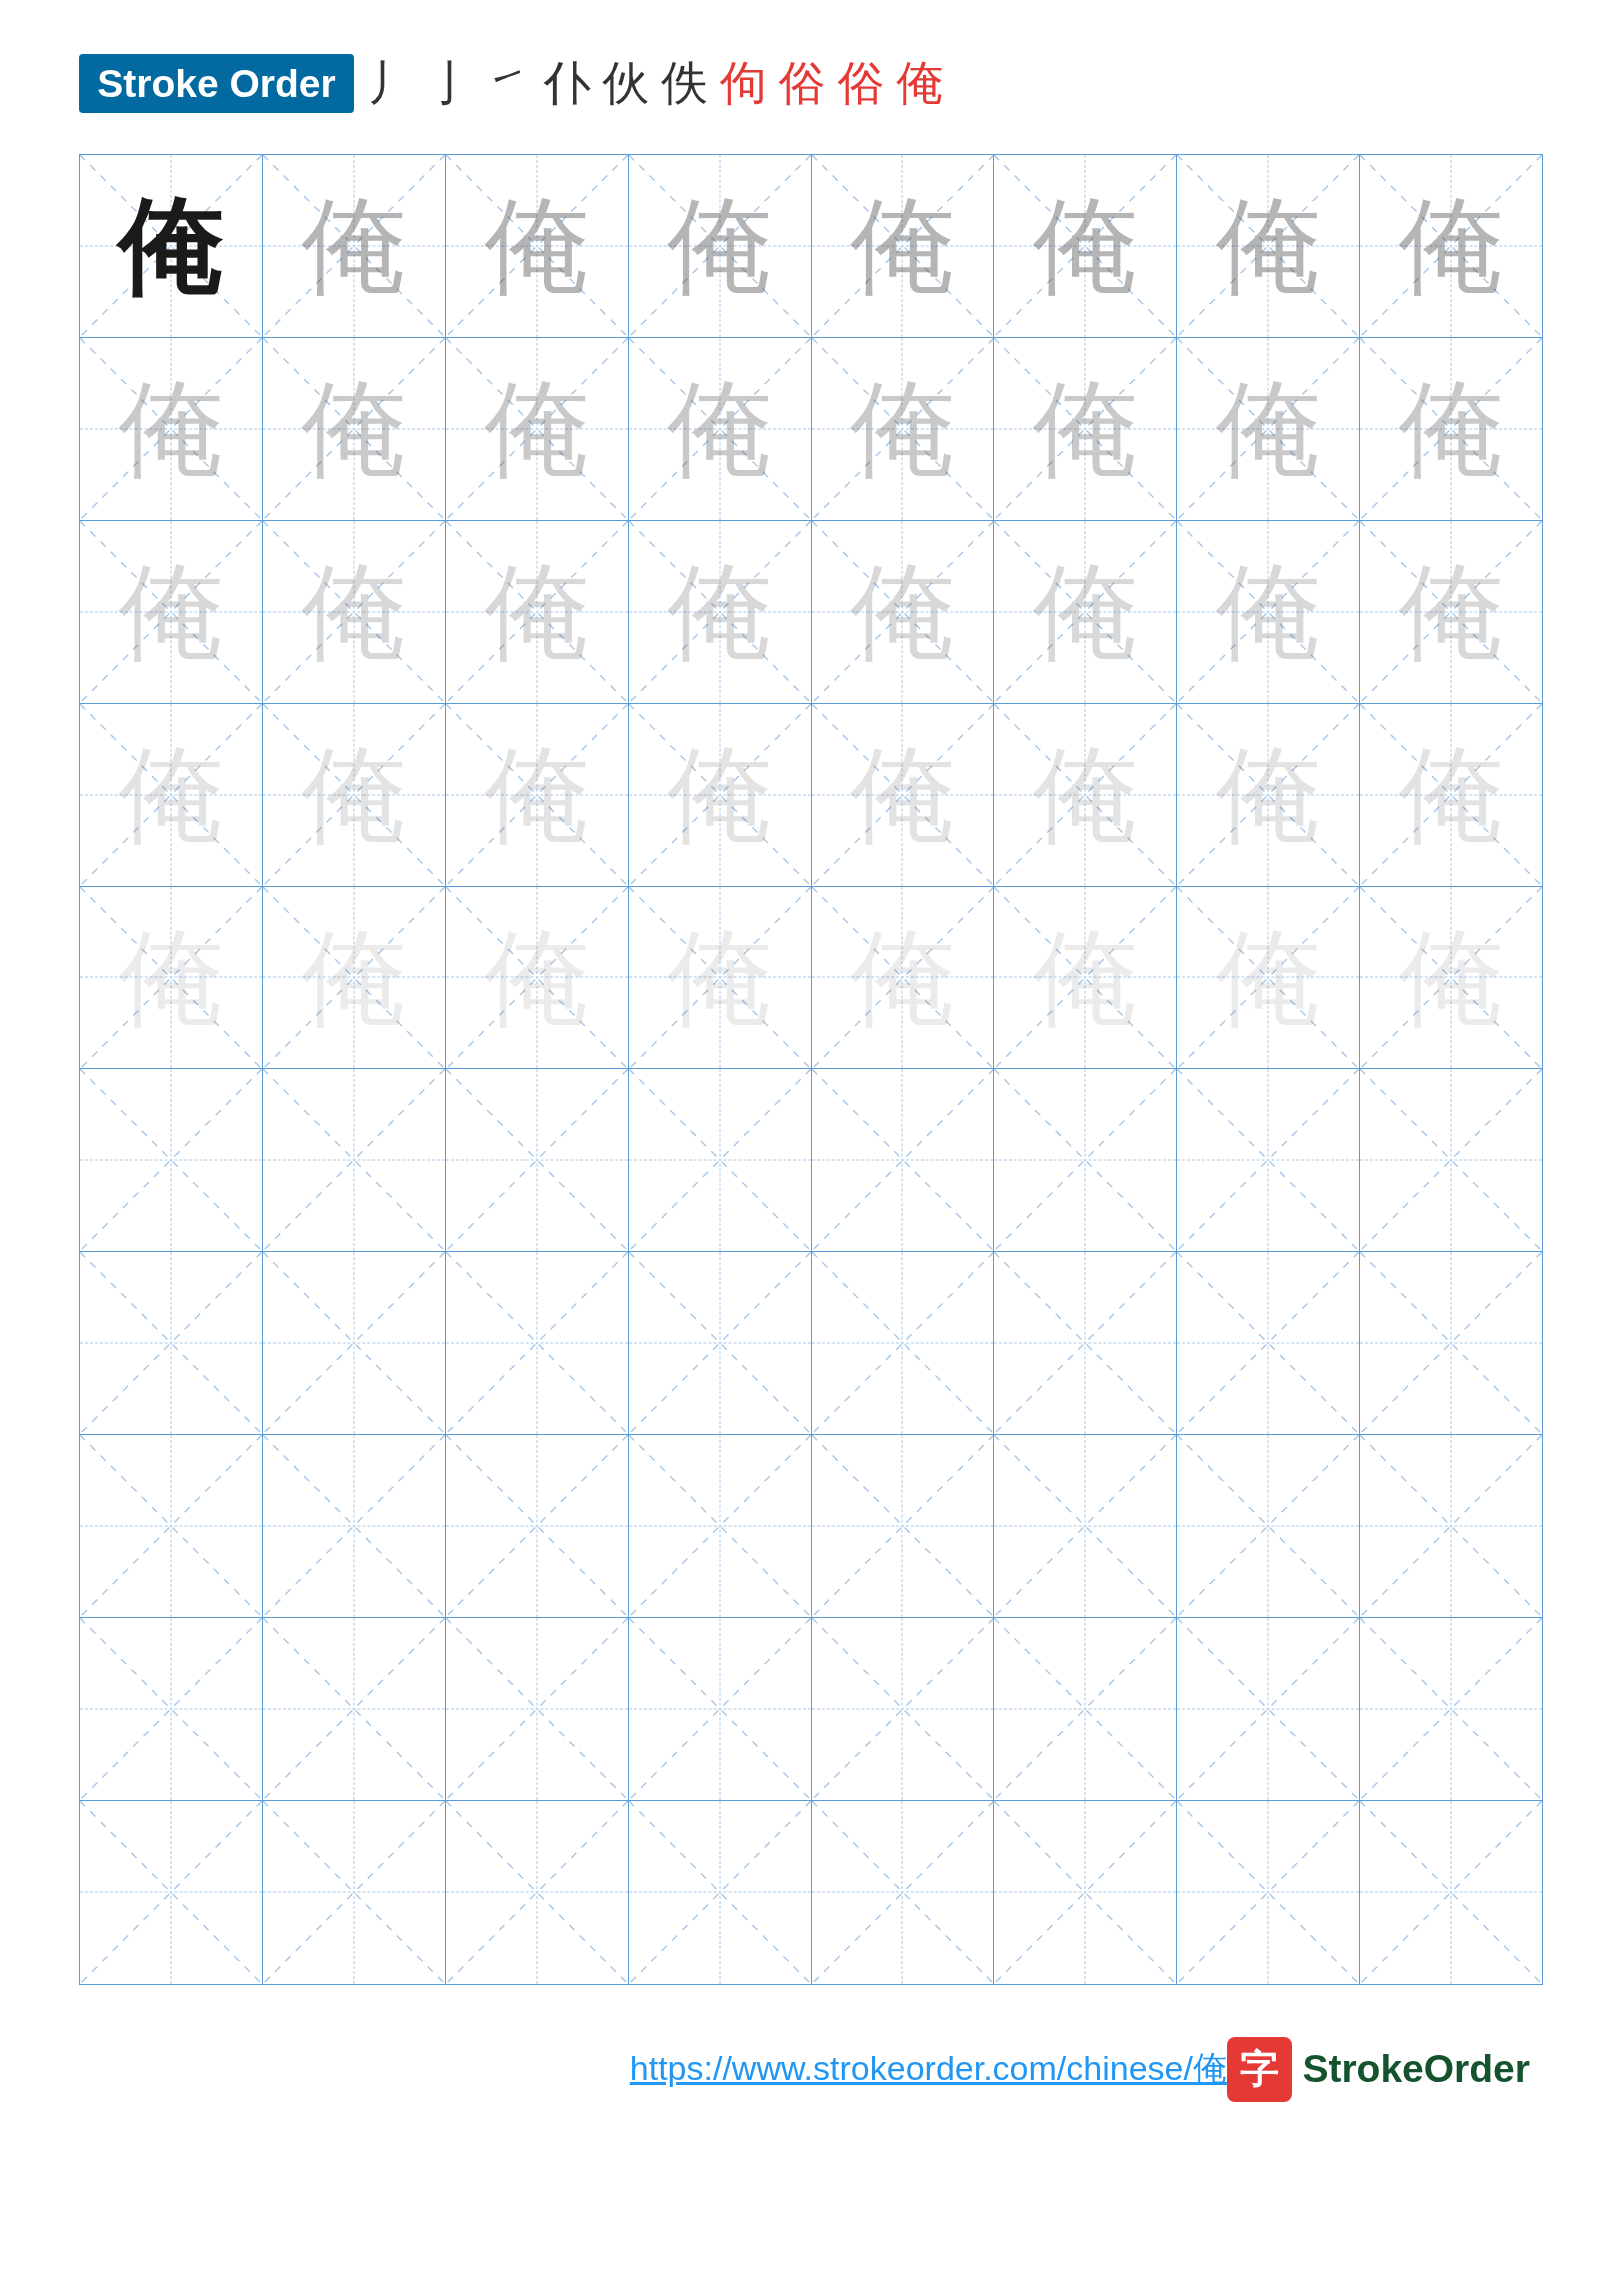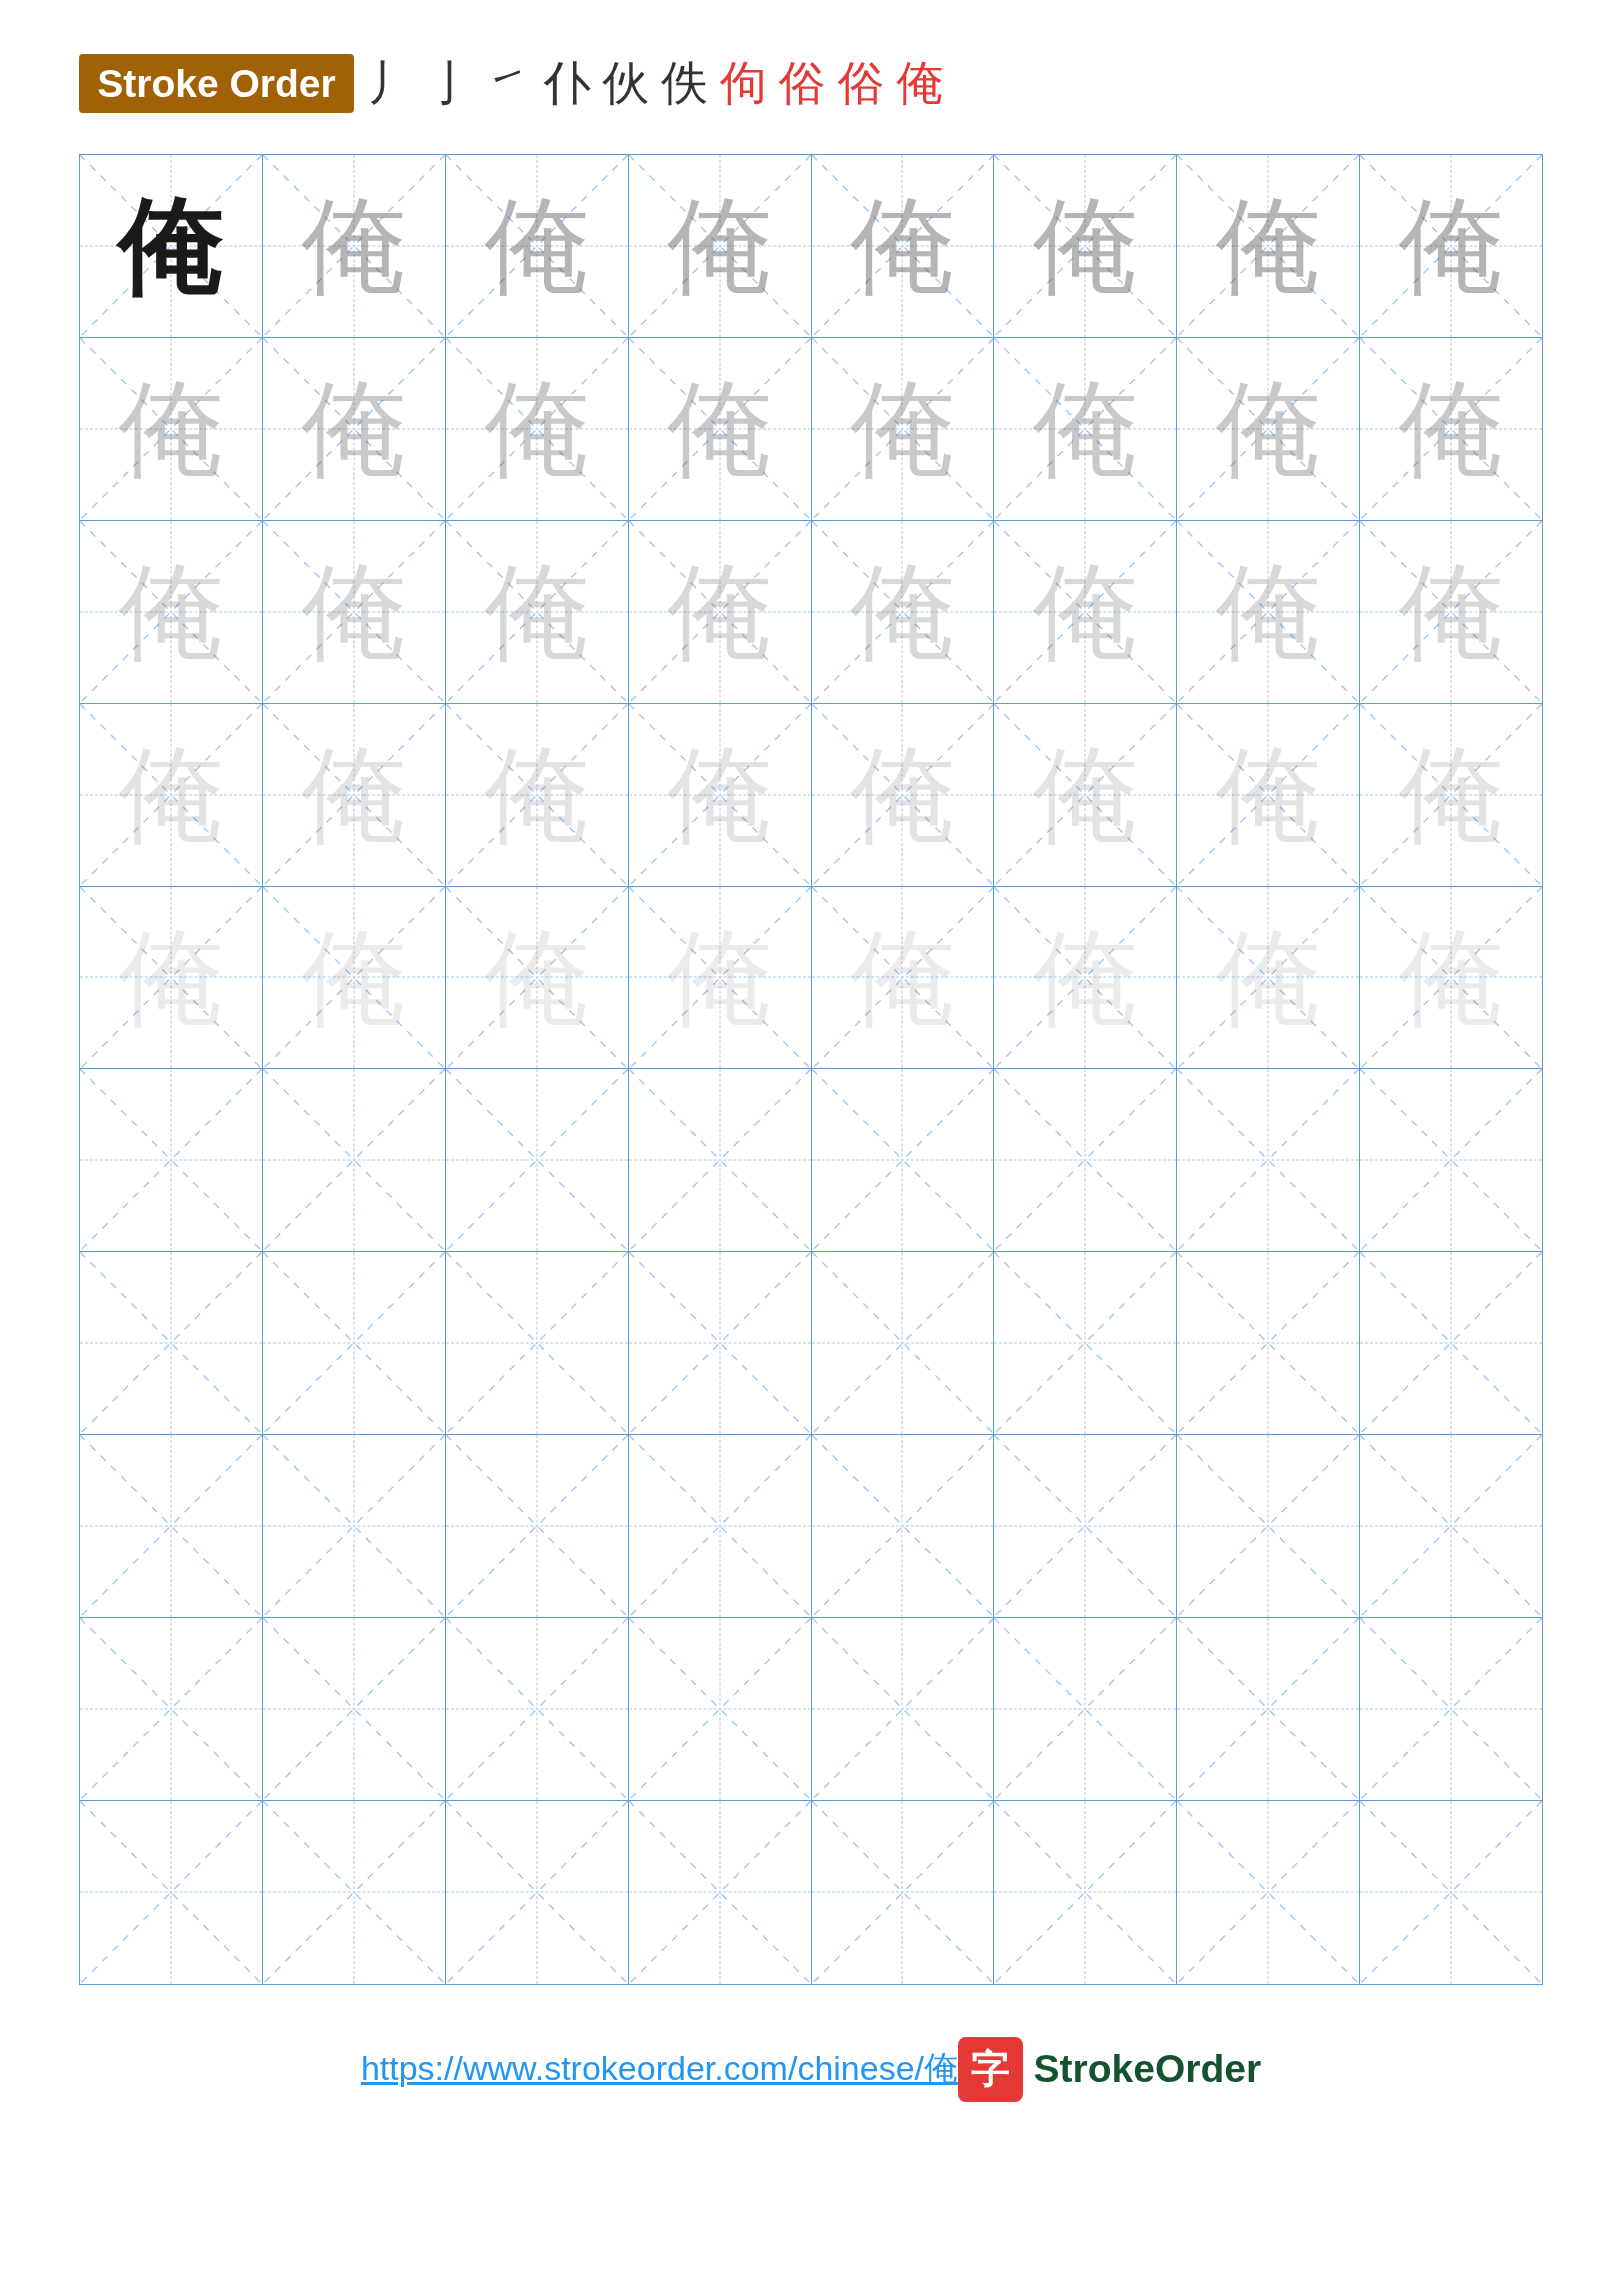--- a/index.html
+++ b/index.html
@@ -33,21 +33,21 @@
 
     .stroke-order-row {
       display: flex;
       align-items: center;
       width: 100%;
       margin-bottom: 39px;
       gap: 13px;
     }
 
     .stroke-order-label {
-      background-color: #a16207;
+      background-color: #0369a1;
       color: #ffffff;
       font-size: 39px;
       font-weight: bold;
       padding: 7.9px 18.3px;
       border-radius: 3.9px;
       white-space: nowrap;
       flex-shrink: 0;
     }
 
     .stroke-sequence {
@@ -158,21 +158,21 @@
     }
 
     .empty-rows .grid-cell::before,
     .empty-rows .grid-cell::after {
       
     }
 
     .footer {
       width: 100%;
       display: flex;
-      justify-content: center;
+      justify-content: flex-end;
       align-items: center;
       margin-top: 52px;
       padding: 0 13px;
     }
 
     .footer-url {
       font-size: 34px;
       color: #2196F3;
       text-decoration: underline;
     }

